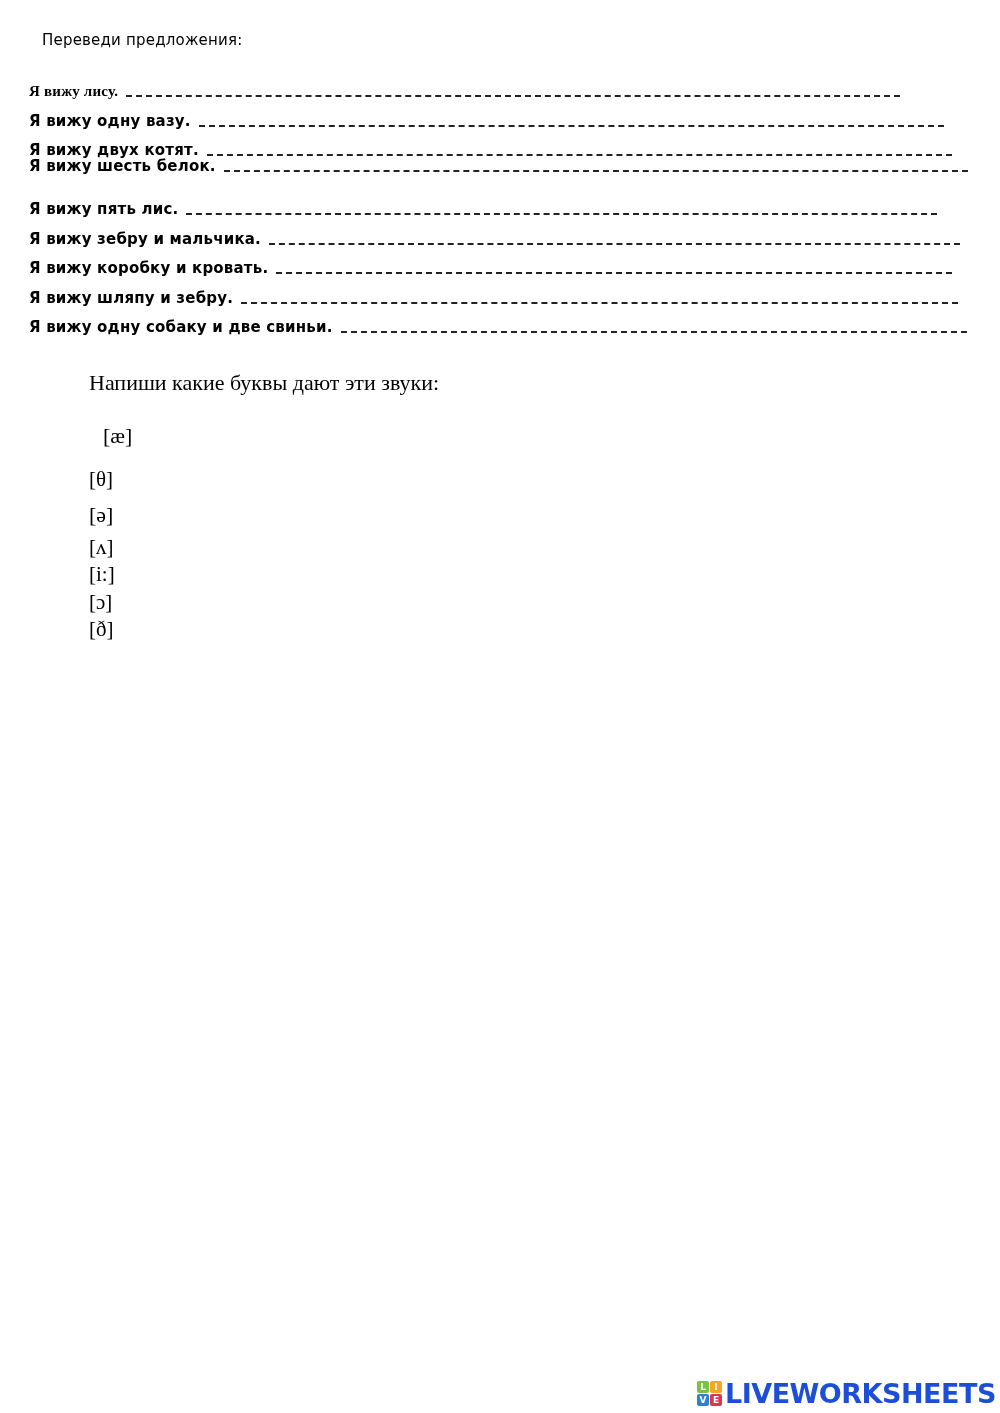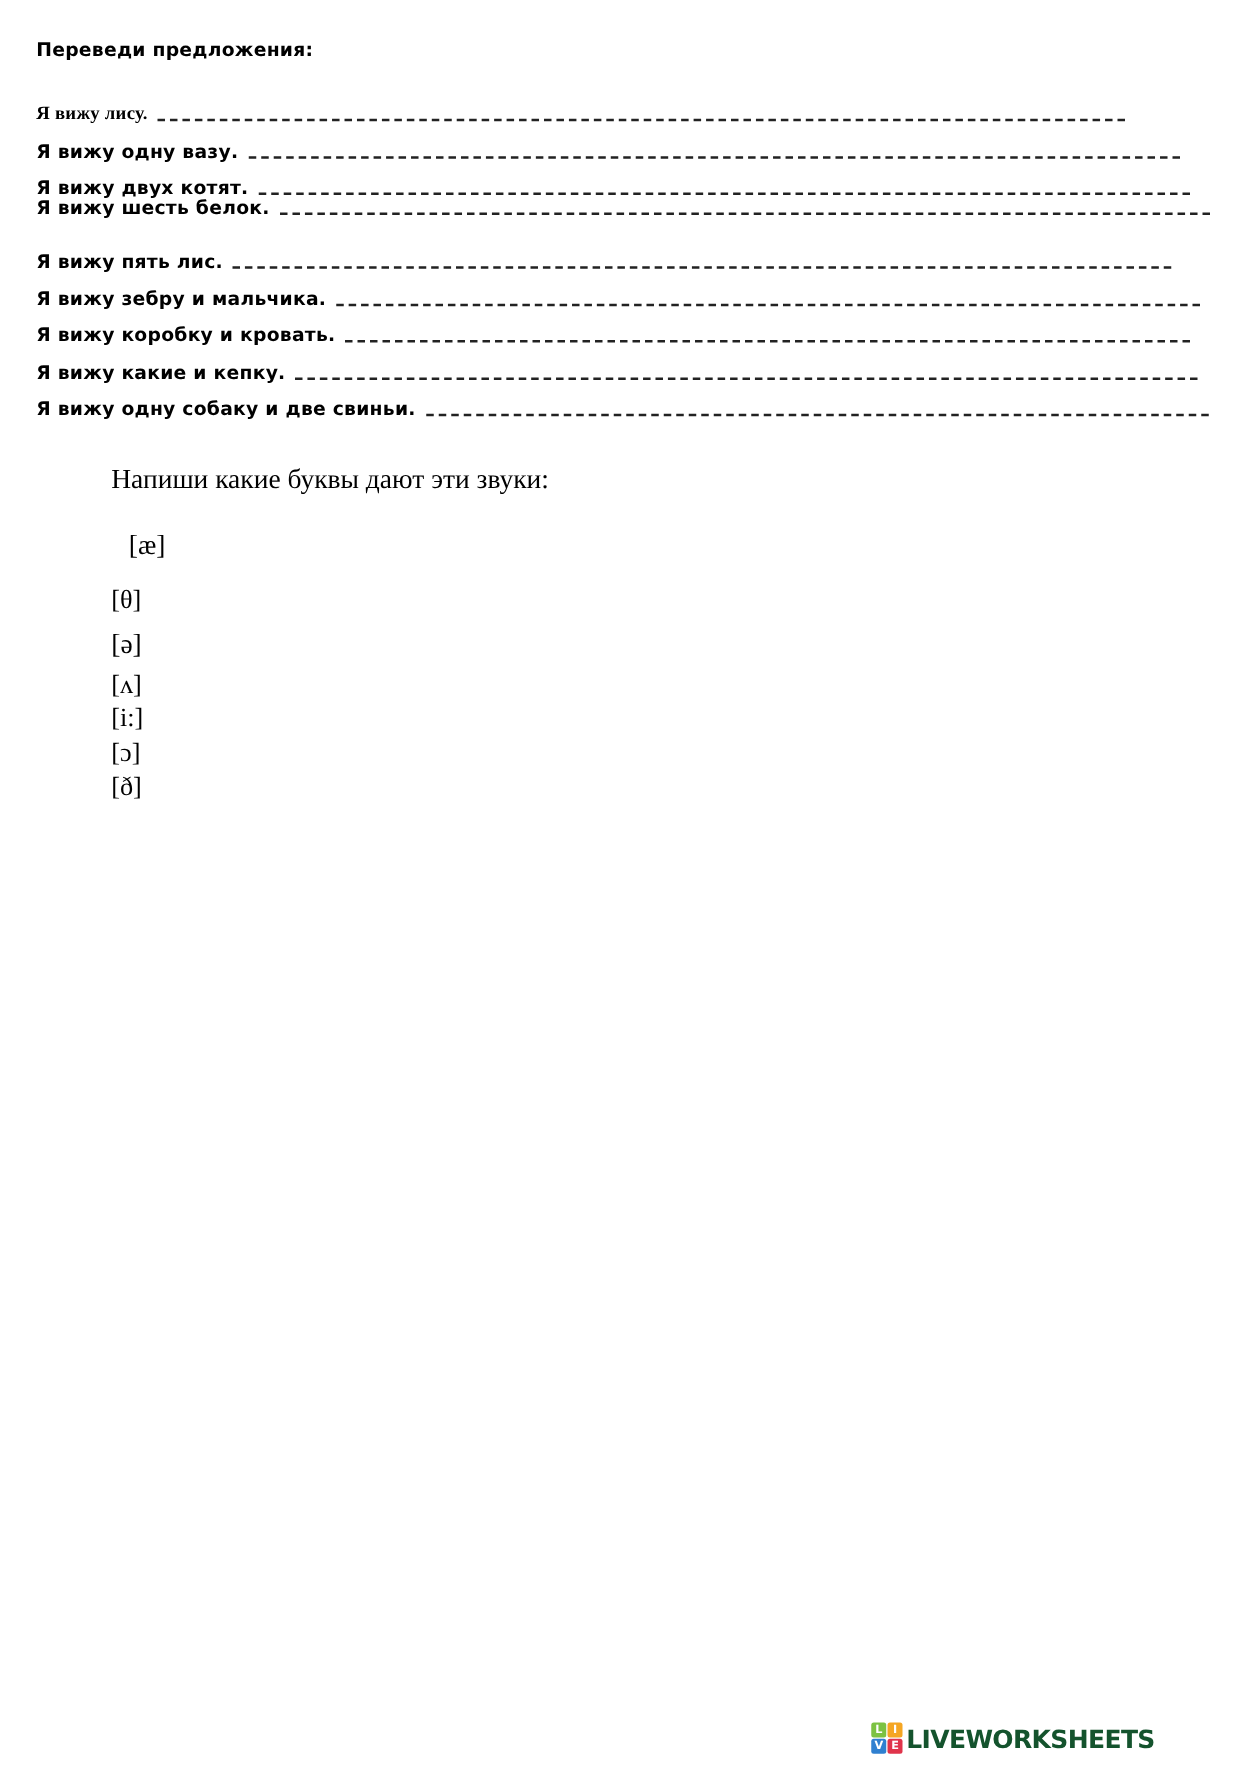--- a/index.html
+++ b/index.html
@@ -1,19 +1,19 @@
 <!DOCTYPE html>
 <html><head>
 <meta charset="utf-8">
 <style>
   html, body { margin: 0; padding: 0; background: #ffffff; }
   body { width: 1000px; height: 1413px; position: relative; overflow: hidden; color: #000; }
   .heading {
-    position: absolute; left: 29px; top: 31px;
-    font-family: "DejaVu Sans", sans-serif; font-weight: bold; font-size: 15px; letter-spacing: 0.2px;
+    position: absolute; left: 42px; top: 31px;
+    font-family: "DejaVu Sans", sans-serif; font-weight: normal; font-size: 15px; letter-spacing: 0.2px;
   }
   .row {
     position: absolute; left: 29px; height: 22px; display: flex; align-items: flex-end;
     font-family: "DejaVu Sans", sans-serif; font-weight: bold; font-size: 15px; letter-spacing: 0.2px;
     white-space: nowrap;
   }
   .row .txt { flex: 0 0 auto; line-height: 18px; }
   .row .blank {
     flex: 1 1 auto; margin-left: 8px; height: 0;
     border-bottom: 2px dashed #222; margin-bottom: 3px;
@@ -21,21 +21,21 @@
   .serif { font-family: "Liberation Serif", serif; font-size: 22px; position: absolute; }
   .logo {
     position: absolute; left: 697px; top: 1378px; display: flex; align-items: center;
   }
   .tiles { display: grid; grid-template-columns: 12px 12px; grid-template-rows: 12px 12px; gap: 1px; margin-right: 3px; }
   .tile {
     font-family: "DejaVu Sans", sans-serif; font-weight: bold; font-size: 9px; color: #fff;
     display: flex; align-items: center; justify-content: center; border-radius: 2px;
   }
   .logo-text {
-    font-family: "DejaVu Sans", sans-serif; font-weight: bold; font-size: 20px; color: #14532d; letter-spacing: -0.5px;
+    font-family: "DejaVu Sans", sans-serif; font-weight: bold; font-size: 27px; color: #1d4ed8; letter-spacing: -0.5px;
   }
 </style>
 </head>
 <body>
 
 <div>
 
   <div class="heading">Переведи предложения:</div>
 
   <div>
@@ -61,21 +61,21 @@
     </div>
     <div class="row" style="top:226px; width:931px;">
       <span class="txt">Я вижу зебру и мальчика.</span>
       <span class="blank"></span>
     </div>
     <div class="row" style="top:255px; width:923px;">
       <span class="txt">Я вижу коробку и кровать.</span>
       <span class="blank"></span>
     </div>
     <div class="row" style="top:285px; width:929px;">
-      <span class="txt">Я вижу какие и кепку.</span>
+      <span class="txt">Я вижу шляпу и зебру.</span>
       <span class="blank"></span>
     </div>
     <div class="row" style="top:314px; width:938px;">
       <span class="txt">Я вижу одну собаку и две свиньи.</span>
       <span class="blank"></span>
     </div>
   </div>
 
   <div class="serif" style="left:89px; top:370px;">Напиши какие буквы дают эти звуки:</div>
 

